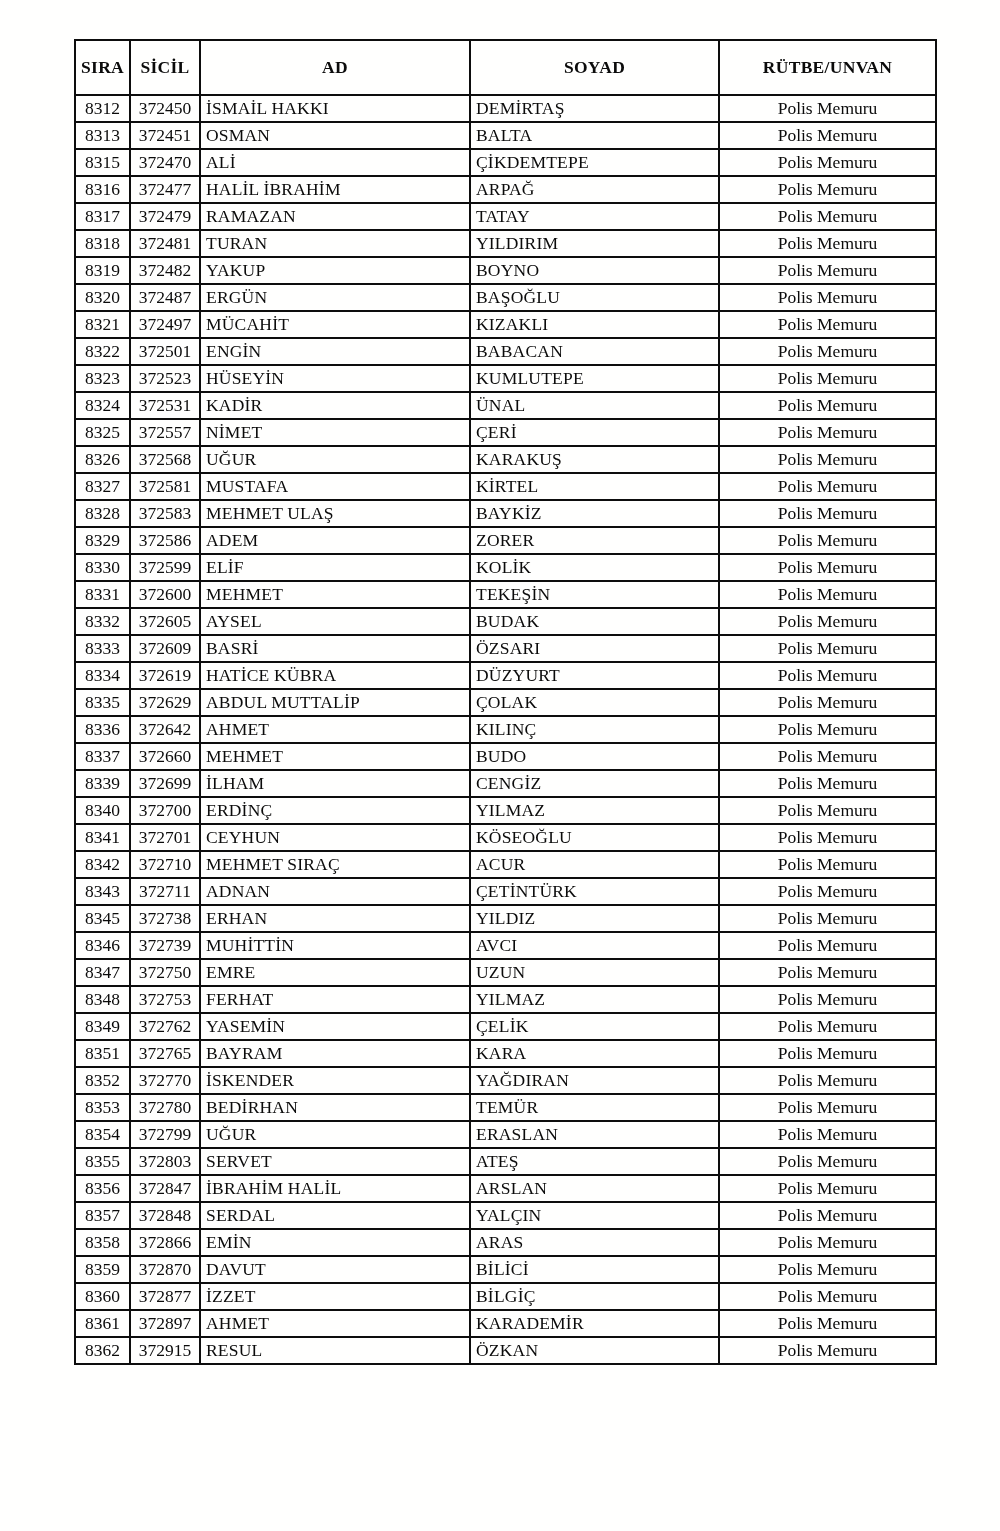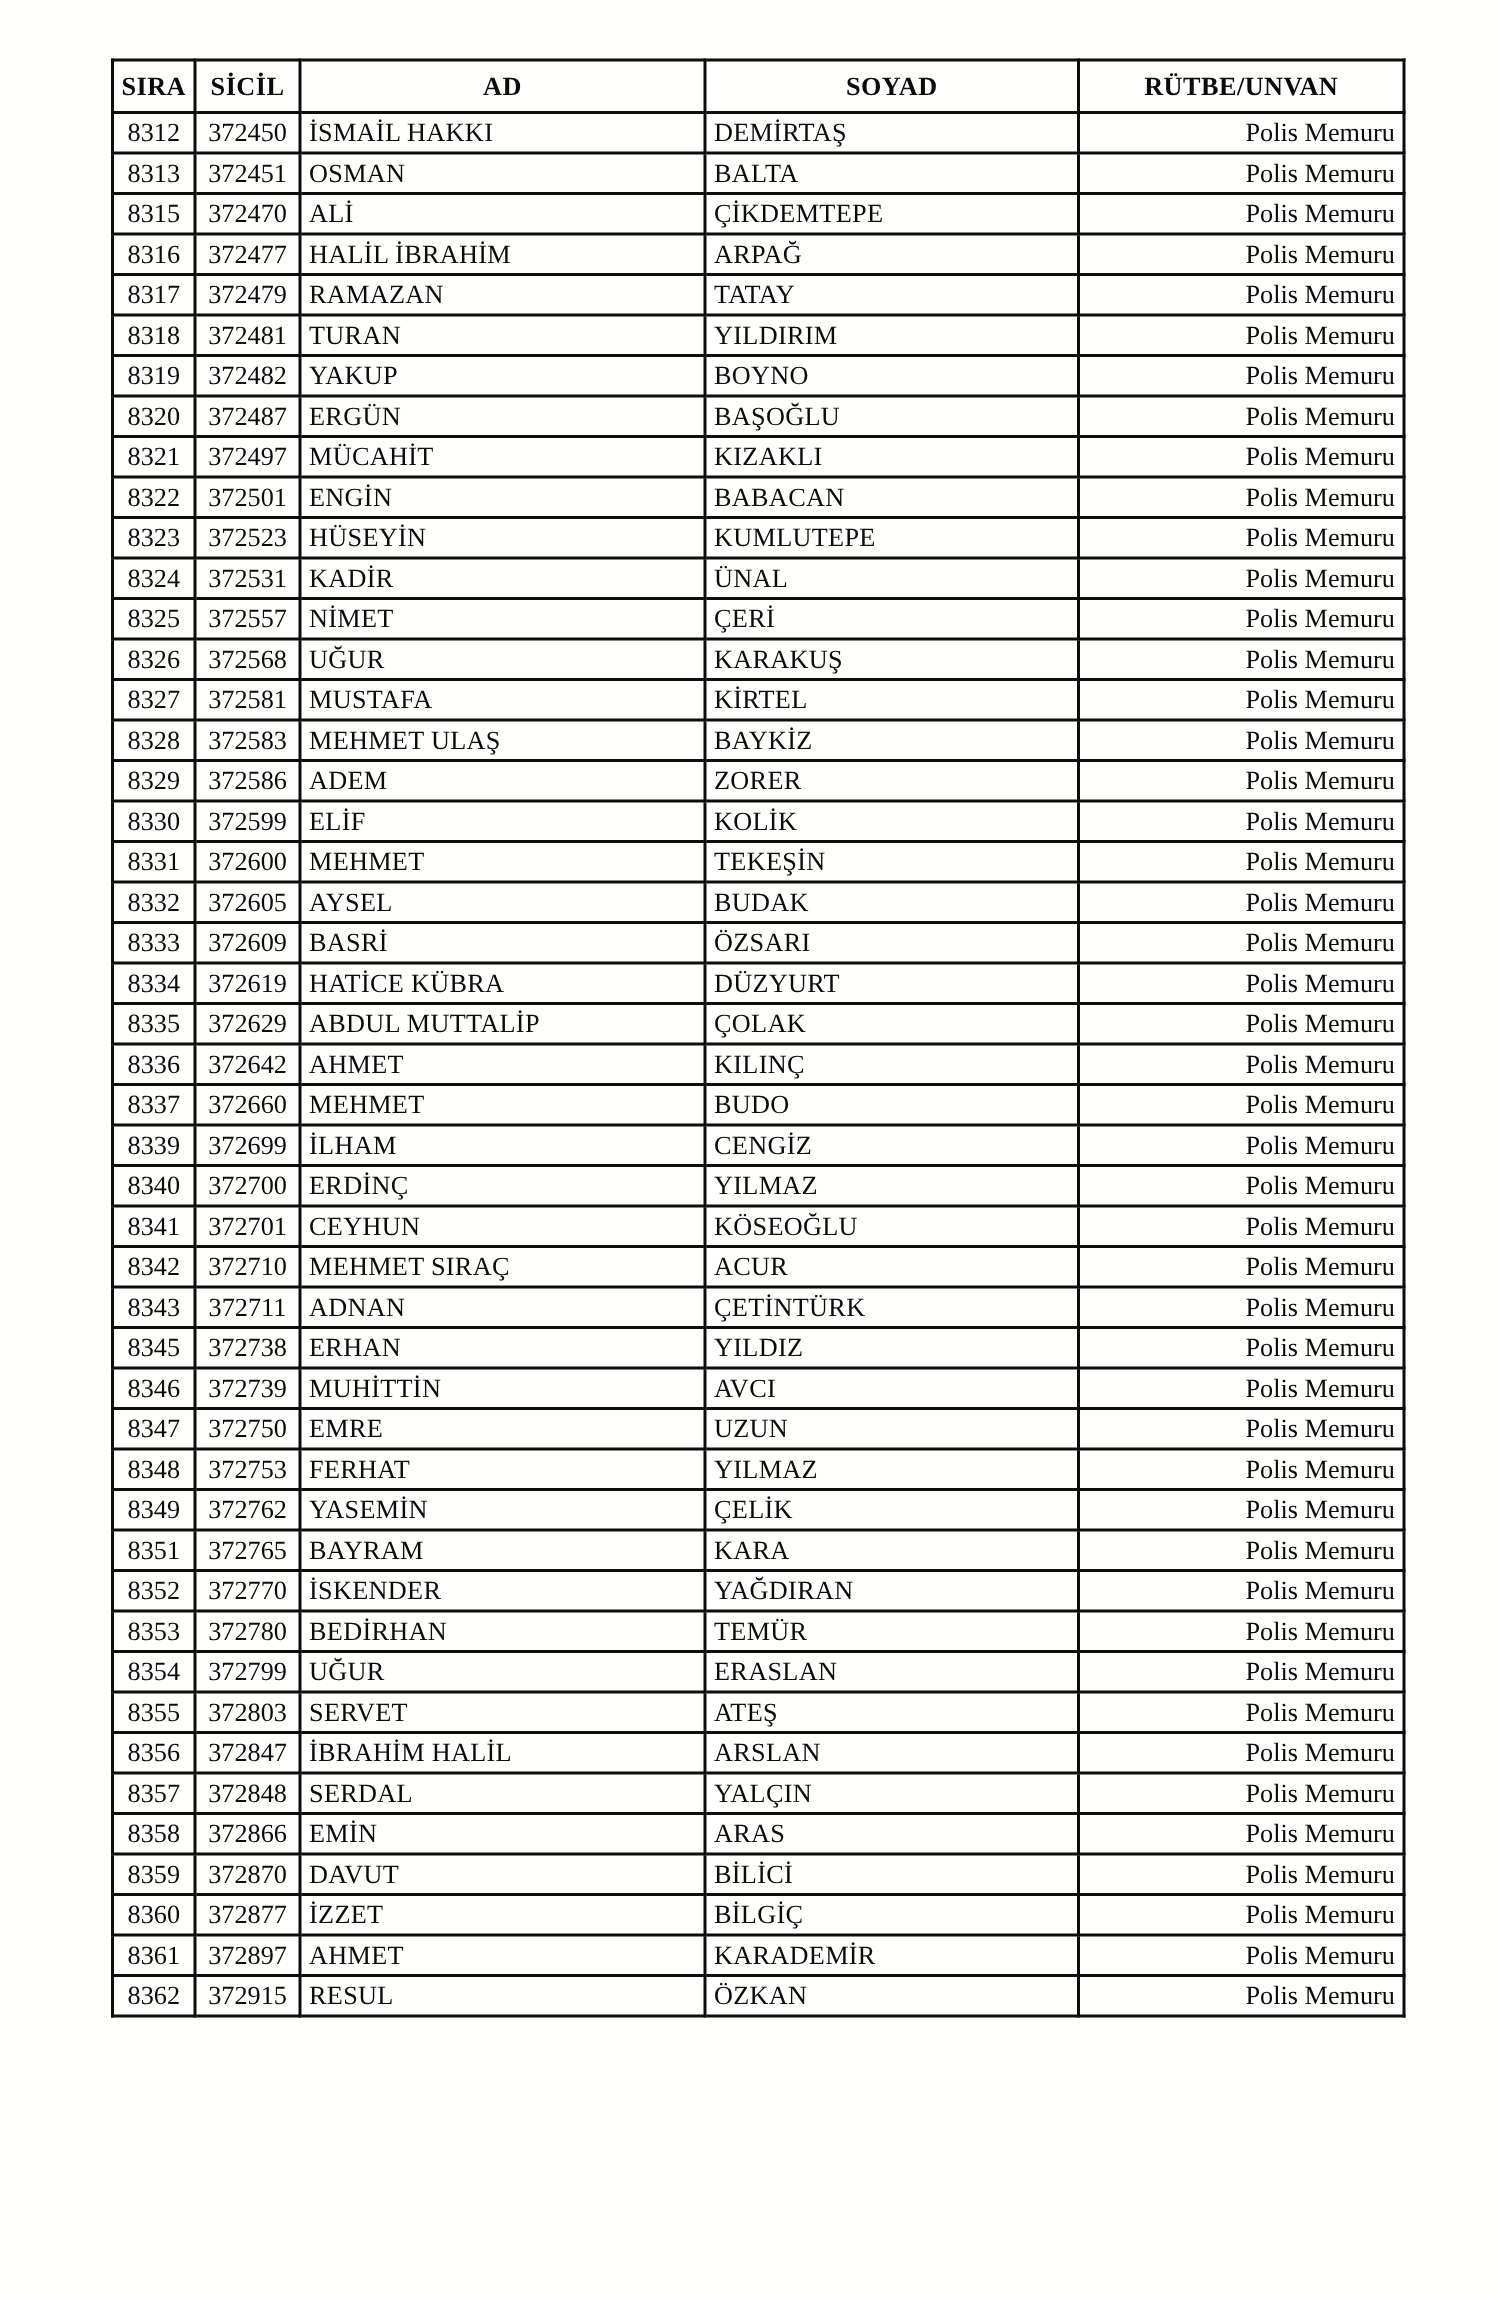--- a/index.html
+++ b/index.html
@@ -38,33 +38,33 @@
     height: 25px;
     padding: 0 5px;
     font-size: 17.5px;
     line-height: 25px;
     white-space: nowrap;
     overflow: hidden;
   }
   table.roster th {
     font-weight: bold;
     text-align: center;
-    padding: 4px 2px;
+    padding: 14px 2px;
     letter-spacing: 0.3px;
   }
   td.col-sira, td.col-sicil {
     text-align: center;
     padding: 0 2px;
   }
   td.col-ad, td.col-soyad {
     text-align: left;
     letter-spacing: 0.2px;
   }
   td.col-rutbe {
-    text-align: right;
+    text-align: center;
     font-size: 17px;
   }
 </style>
 </head>
 <body>
 
 <div class="page">
   <table class="roster">
     <colgroup>
       <col class="c-sira">

